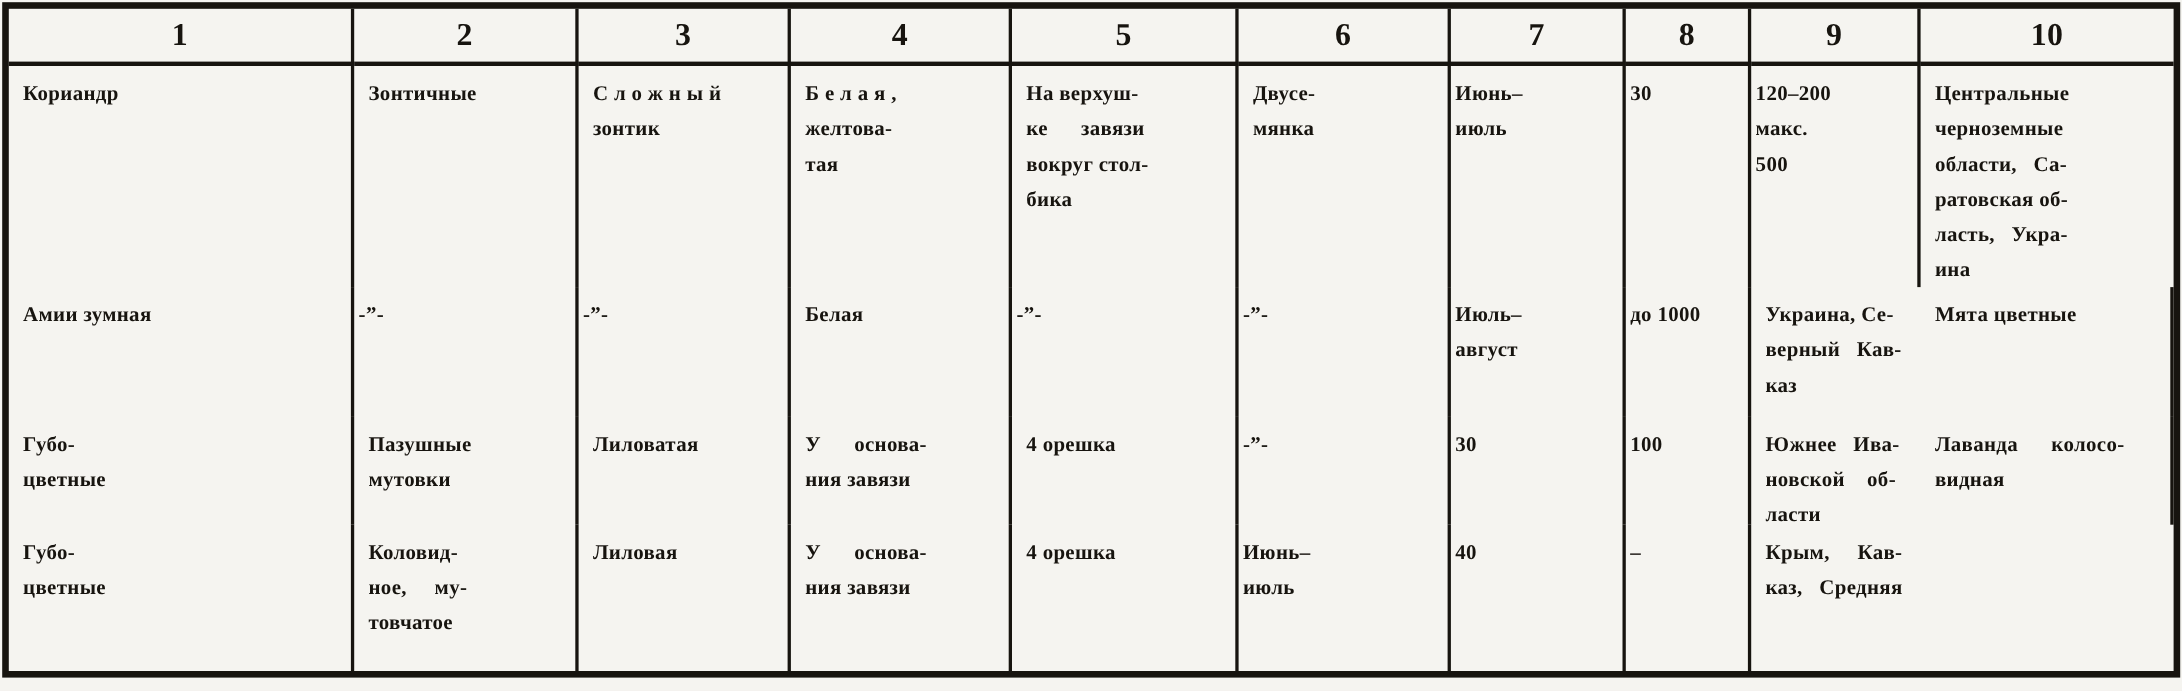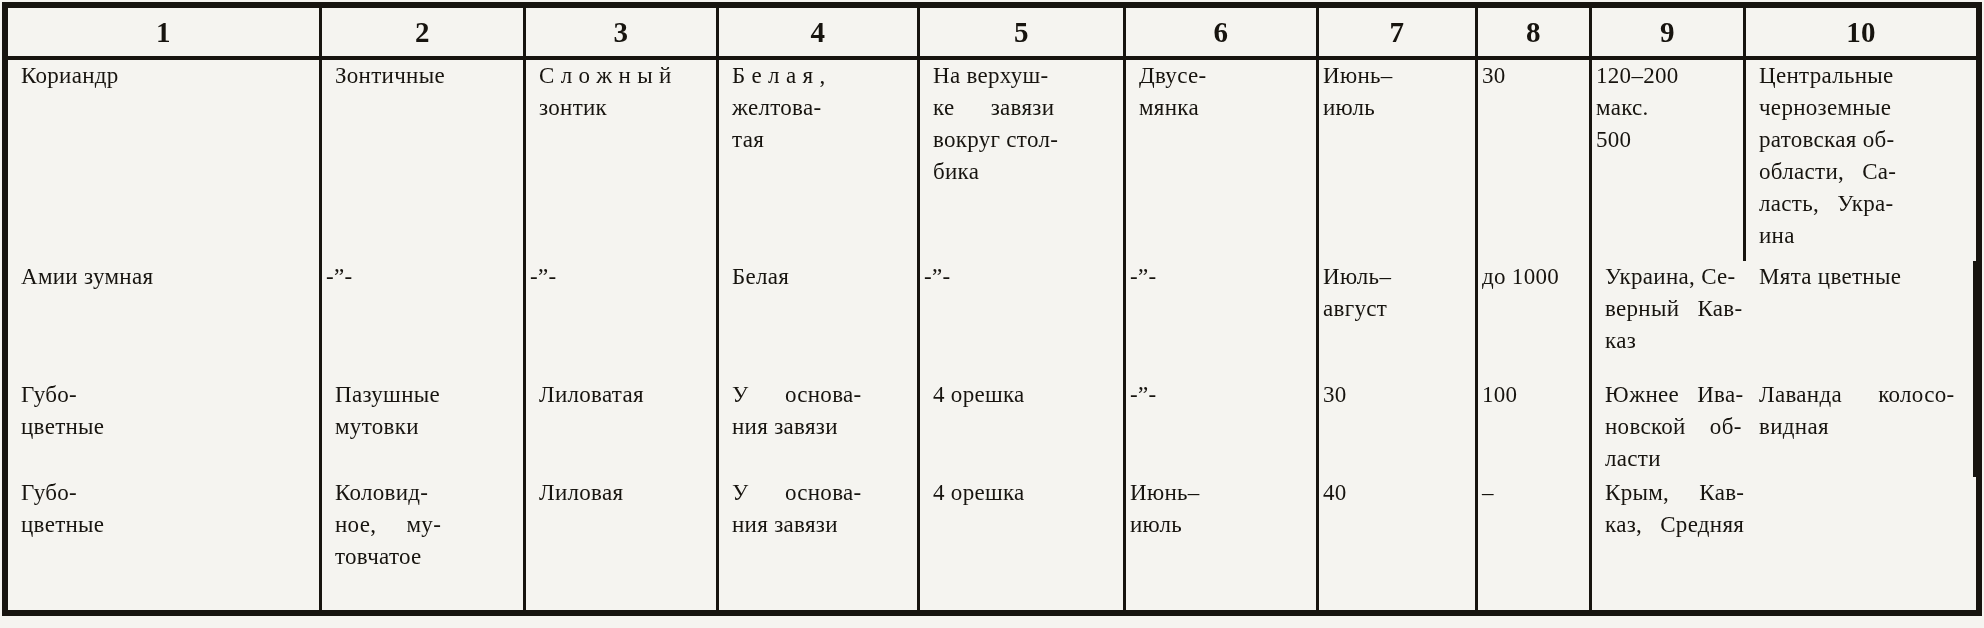--- a/index.html
+++ b/index.html
@@ -25,23 +25,23 @@
     top:2px;left:2px;
     border:6px solid var(--ink);
     display:grid;
     grid-template-columns:314px 204px 193px 201px 206px 193px 159px 114px 154px 230px;
     grid-template-rows:52px 201px 118px 98px 133px;
     background:var(--paper);
   }
   .c{
     box-sizing:border-box;
     border-right:3px solid var(--ink);
-    padding:0 6px 0 13px;
-    font-size:23px;
-    font-weight:400;
+    padding:10px 6px 0 13px;
+    font-size:19px;
+    font-weight:700;
     line-height:32px;
     letter-spacing:0.3px;
     overflow:visible;
   }
   .c .line{white-space:pre;}
   .ct{text-align:left;padding-left:4px;padding-right:4px;}
   .nr{border-right:none;}
   .h{
     border-bottom:4px solid var(--ink);
     display:flex;align-items:center;justify-content:center;
@@ -100,22 +100,22 @@
         <div class="line">30</div>
       </div>
     <div class="c ct">
         <div class="line">120–200</div>
         <div class="line">макс.</div>
         <div class="line">500</div>
       </div>
     <div class="c nr">
         <div class="line">Центральные</div>
         <div class="line">черноземные</div>
+        <div class="line">области,   Са-</div>
         <div class="line">ратовская об-</div>
-        <div class="line">области,   Са-</div>
         <div class="line">ласть,   Укра-</div>
         <div class="line">ина</div>
       </div>
 
     <div class="c">
         <div class="line">Амии зумная</div>
       </div>
     <div class="c ct">
         <div class="line">-”-</div>
       </div>

